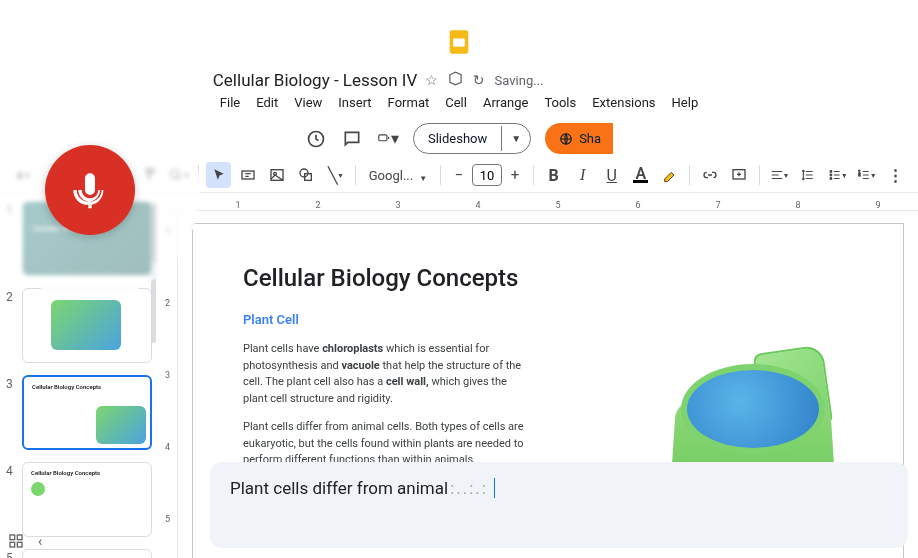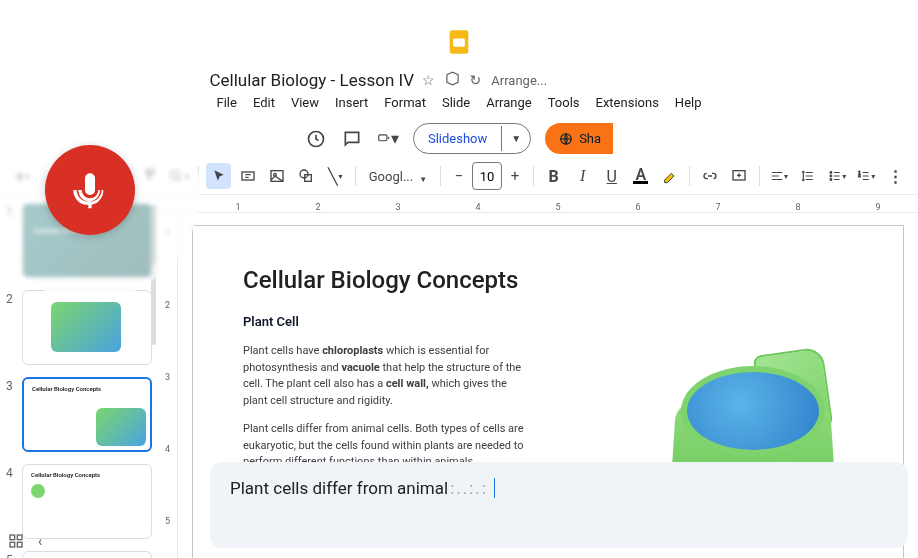--- a/index.html
+++ b/index.html
@@ -10,30 +10,30 @@
 .title-area { flex:1; }
 .title-row { display:flex; align-items:center; gap:8px; }
 .doc-title { font-size:17px; color:#202124; }
 .title-icons { display:flex; gap:10px; align-items:center; color:#5f6368; font-size:14px; }
 .saving { color:#5f6368; font-size:13px; }
 .menu-row { display:flex; gap:2px; margin-top:2px; }
 .menu-item { padding:3px 7px; font-size:13px; color:#202124; border-radius:4px; cursor:pointer; }
 .header-right { display:flex; align-items:center; gap:14px; color:#444746; }
 .hr-icon { width:22px; height:22px; display:flex; align-items:center; justify-content:center; cursor:pointer; }
 .slideshow-btn { display:flex; align-items:center; border:1px solid #747775; border-radius:20px; overflow:hidden; }
-.slideshow-main { padding:7px 14px; font-size:13px; color:#1d4ed8; cursor:pointer; }
+.slideshow-main { padding:7px 14px; font-size:13px; color:#0f172a; cursor:pointer; }
 .slideshow-drop { padding:7px 9px; border-left:1px solid #747775; cursor:pointer; font-size:10px; color:#444746; }
 .share-btn { background:#f97316; border-radius:20px 0 0 20px; padding:8px 12px 8px 14px; display:flex; align-items:center; gap:6px; font-size:13px; color:#001d35; cursor:pointer; }
 .toolbar { display:flex; align-items:center; padding:4px 10px; gap:4px; border-bottom:1px solid #e8eaed; margin-top:4px; }
 .tb-btn { width:26px; height:26px; display:flex; align-items:center; justify-content:center; border-radius:4px; cursor:pointer; color:#444746; }
 .tb-sep { width:1px; height:20px; background:#dadce0; margin:0 3px; }
 .tb-select { cursor:pointer; }
 .font-sel { display:flex; align-items:flex-end; gap:6px; padding:2px 6px; font-size:13px; color:#444746; cursor:pointer; }
 .fontsize-box { display:flex; align-items:center; gap:2px; }
-.fs-input { width:30px; height:28px; border:1px solid #747775; border-radius:4px; text-align:center; font-size:13px; }
+.fs-input { width:30px; height:22px; border:1px solid #747775; border-radius:4px; text-align:center; font-size:13px; }
 .fs-pm { width:22px; height:22px; display:flex; align-items:center; justify-content:center; cursor:pointer; font-size:15px; color:#444746; }
 .underline-a { border-bottom:3px solid #000; display:inline-block; line-height:12px; font-weight:600; padding:0 2px; }
 .main { display:flex; height:calc(100% - 96px); }
 .sidebar { width:176px; padding:8px 6px; overflow-y:auto; position:relative; }
 .thumb-row { display:flex; gap:6px; margin-bottom:12px; align-items:flex-start; }
 .thumb-num { font-size:12px; color:#5f6368; width:10px; padding-top:2px; }
 .thumb { width:130px; height:75px; border-radius:6px; background:#fff; border:1px solid #dadce0; overflow:hidden; position:relative; }
 .thumb.selected { border:2px solid #1a73e8; }
 .thumb1 { background:linear-gradient(135deg,#3a8a8a,#2d6e6e); }
 .thumb1-text { color:#fff; font-size:8px; padding:22px 10px; font-weight:500; }
@@ -44,21 +44,21 @@
 .voice-btn { width:90px; height:90px; border-radius:50%; background:#d93025; display:flex; align-items:center; justify-content:center; pointer-events:auto; cursor:pointer; box-shadow:0 2px 8px rgba(0,0,0,0.2); }
 .voice-btn svg { width:40px; height:40px; fill:#fff; }
 .canvas-area { flex:1; position:relative; background:#fff; }
 .ruler-h { height:18px; border-bottom:1px solid #e8eaed; display:flex; align-items:flex-end; padding-left:40px; font-size:9px; color:#5f6368; gap:0; position:relative; }
 .ruler-h span { width:80px; display:inline-block; text-align:center; }
 .ruler-v { position:absolute; left:0; top:18px; width:20px; bottom:0; border-right:1px solid #e8eaed; font-size:9px; color:#5f6368; display:flex; flex-direction:column; align-items:center; padding-top:15px; gap:62px; }
 .slide-wrap { position:absolute; left:34px; top:30px; right:14px; bottom:30px; }
 .slide { width:100%; height:100%; background:#fff; border:1px solid #c4c7c5; padding:40px 50px; display:flex; }
 .slide-left { flex:1; }
 .slide-title { font-size:24px; font-weight:500; color:#202124; margin-bottom:20px; }
-.slide-sub { font-size:13px; color:#0f172a; font-weight:600; margin-bottom:14px; }
+.slide-sub { font-size:13px; color:#3b82f6; font-weight:600; margin-bottom:14px; }
 .slide-body { font-size:11px; color:#3c4043; line-height:1.5; max-width:290px; }
 .slide-body p { margin-bottom:12px; }
 .slide-right { width:200px; display:flex; align-items:center; justify-content:center; }
 .cell-illustration { width:180px; height:160px; position:relative; }
 .cell-base { position:absolute; bottom:0; left:10px; width:160px; height:110px; background:linear-gradient(180deg,#8fd97a,#6bc95a); border-radius:22px 22px 30px 30px; transform:perspective(400px) rotateX(18deg); }
 .cell-top { position:absolute; top:20px; left:18px; width:144px; height:90px; background:radial-gradient(circle at 40% 40%,#5ab4e8,#2e7fc9); border-radius:50%; border:6px solid #7fd36f; }
 .cell-wall { position:absolute; top:5px; left:95px; width:70px; height:80px; background:linear-gradient(135deg,#a3e591,#7fd36f); border-radius:8px 18px 8px 8px; transform:rotate(-8deg); border:2px solid #6bc95a; }
 .speaker-notes { position:absolute; left:210px; right:10px; bottom:10px; height:86px; background:#f0f4f9; border-radius:12px; padding:16px 20px; display:flex; align-items:flex-start; }
 .notes-text { font-size:17px; color:#202124; }
 .notes-cursor { display:inline-block; width:1px; height:20px; background:#1a73e8; margin-left:6px; vertical-align:middle; animation:blink 1s infinite; }
@@ -82,30 +82,30 @@
   </div>
   <div class="title-area">
     <div class="title-row">
       <span class="doc-title">Cellular Biology - Lesson IV</span>
       <div class="title-icons">
         <span>☆</span>
         <span><svg width="15" height="15" viewBox="0 0 24 24" fill="none" stroke="#5f6368" stroke-width="2">
               <path d="M3 6l9-4 9 4v12l-9 4-9-4z"></path>
             </svg></span>
         <span>↻</span>
-        <span class="saving">Arrange...</span>
+        <span class="saving">Saving...</span>
       </div>
     </div>
     <div class="menu-row">
       <span class="menu-item">File</span>
       <span class="menu-item">Edit</span>
       <span class="menu-item">View</span>
       <span class="menu-item">Insert</span>
       <span class="menu-item">Format</span>
-      <span class="menu-item">Slide</span>
+      <span class="menu-item">Cell</span>
       <span class="menu-item">Arrange</span>
       <span class="menu-item">Tools</span>
       <span class="menu-item">Extensions</span>
       <span class="menu-item">Help</span>
     </div>
   </div>
   <div class="header-right">
     <span class="hr-icon">
         <svg width="20" height="20" viewBox="0 0 24 24" fill="none" stroke="#444746" stroke-width="2">
           <circle cx="12" cy="12" r="9"></circle>

